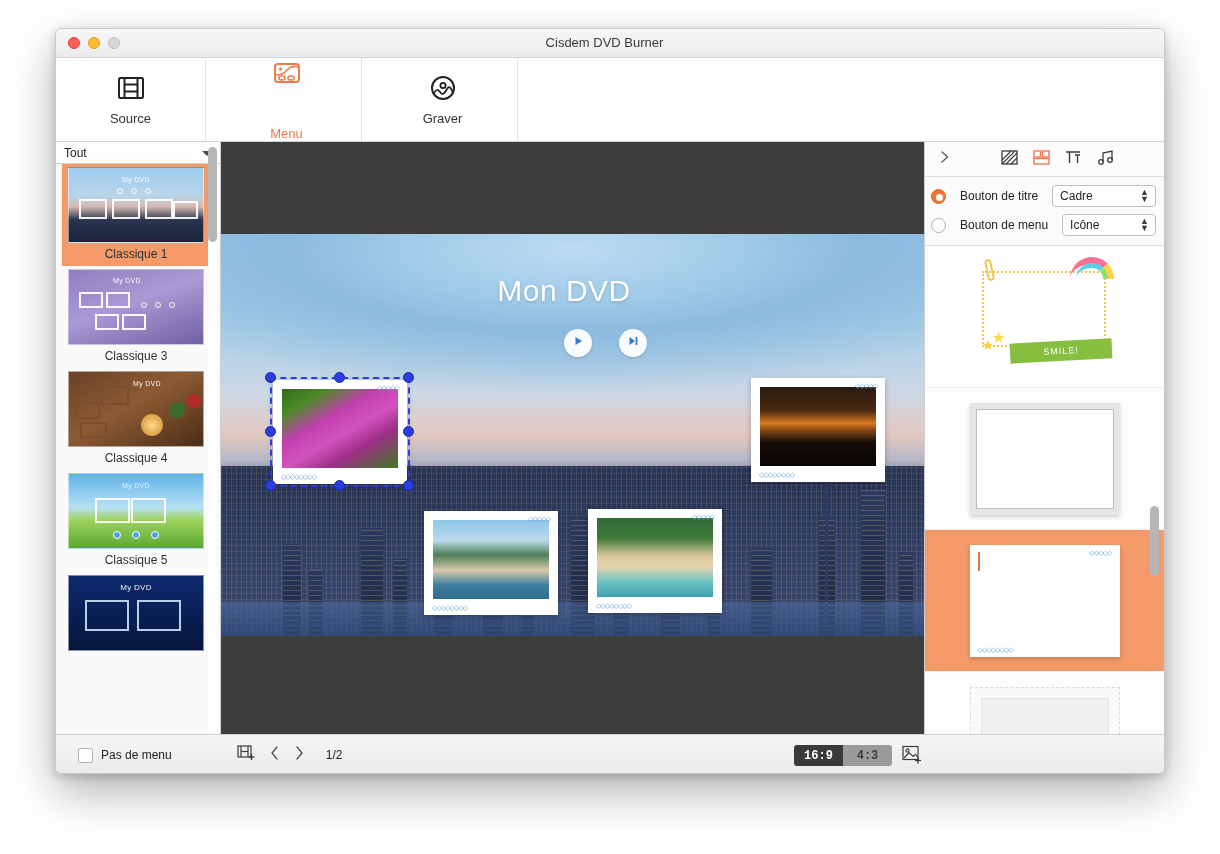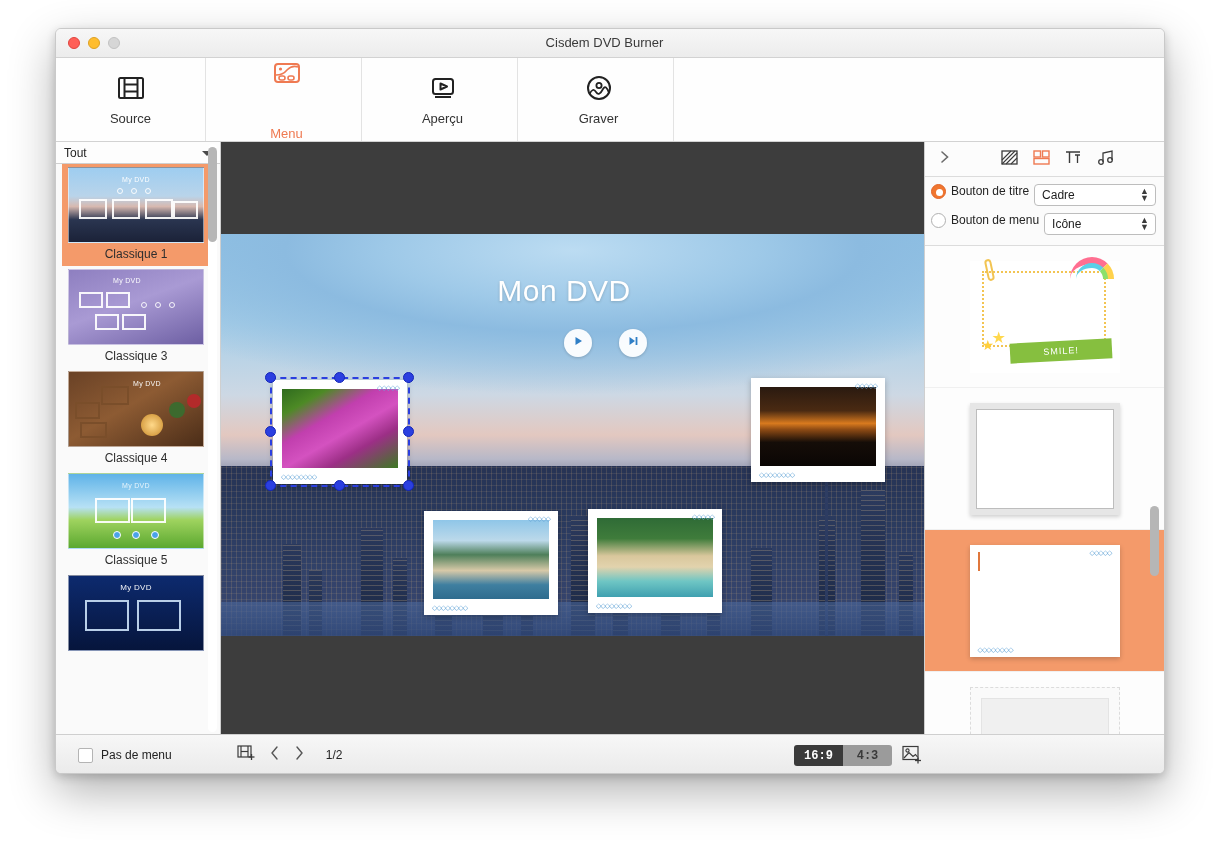--- a/index.html
+++ b/index.html
@@ -160,21 +160,21 @@
 
   
   #rightpanel{ width:240px; background:#fbfbfb; border-left:1px solid #cfcfcf;
                display:flex; flex-direction:column; }
   #rp-tabs{ height:35px; display:flex; align-items:center; gap:0;
             border-bottom:1px solid #dcdcdc; background:#fcfcfc; padding:0 6px; }
   .rp-tab{ width:32px; height:32px; display:flex; align-items:center; justify-content:center; }
   #rp-collapse{ width:28px; }
   #rp-tabs .spacer{ flex:0 0 34px; }
   #rp-opts{ padding:7px 8px 8px 6px; border-bottom:1px solid #dcdcdc; background:#fbfbfb; }
-  .opt-row{ display:flex; gap:5px; height:24px; }
+  .opt-row{ display:flex; align-items:center; gap:14px; height:24px; }
   .opt-row + .opt-row{ margin-top:5px; }
   .radio{ width:15px; height:15px; border-radius:50%; border:1px solid #b0b0b0;
           background:#fff; flex:0 0 15px; position:relative; }
   .radio.on{ background:#f0762f; border-color:#e16427; }
   .radio.on::after{ content:""; position:absolute; left:4px; top:4px; width:7px;height:7px;
           border-radius:50%; background:#fff; }
   .opt-label{ font-size:12px; color:#232323; white-space:nowrap; }
   .select{ flex:1; height:22px; background:#fff; border:1px solid #bdbdbd;
            border-radius:4px; position:relative; display:flex; align-items:center;
            padding-left:7px; font-size:12px; color:#1d1d1d; }
@@ -253,30 +253,20 @@
           <rect x="3" y="6" width="24" height="18" rx="3" fill="none" stroke="#ef7a52" stroke-width="2"></rect>
           <circle cx="8.5" cy="11" r="1.6" fill="#ef7a52"></circle>
           <path d="M4 17 Q11 17 15 12 Q20 7 26 9" fill="none" stroke="#ef7a52" stroke-width="1.6"></path>
           <rect x="7" y="18" width="6" height="4" rx="2" fill="none" stroke="#ef7a52" stroke-width="1.6"></rect>
           <rect x="16" y="18" width="6" height="4" rx="2" fill="none" stroke="#ef7a52" stroke-width="1.6"></rect>
         </svg>
       </span>
       <span class="tlabel">Menu</span>
     </div>
 
-    <div class="tool">
-      <span>
-        <svg width="30" height="30" viewBox="0 0 30 30">
-          <rect x="5" y="6" width="20" height="15" rx="2.5" fill="none" stroke="#222" stroke-width="2"></rect>
-          <path d="M12.5 10.5 L19 13.5 L12.5 16.5 Z" fill="none" stroke="#222" stroke-width="2" stroke-linejoin="round"></path>
-          <line x1="7" y1="24" x2="23" y2="24" stroke="#222" stroke-width="2"></line>
-        </svg>
-      </span>
-      <span class="tlabel">Aperçu</span>
-    </div>
 
     <div class="tool">
       <span>
         <svg width="30" height="30" viewBox="0 0 30 30">
           <circle cx="15" cy="15" r="11" fill="none" stroke="#222" stroke-width="2"></circle>
           <circle cx="15" cy="12.5" r="2.6" fill="none" stroke="#222" stroke-width="1.8"></circle>
           <path d="M5.5 21 Q9 14 12 19 Q15 24 19 16 Q22 11 25 20" fill="none" stroke="#222" stroke-width="1.7"></path>
         </svg>
       </span>
       <span class="tlabel">Graver</span>

